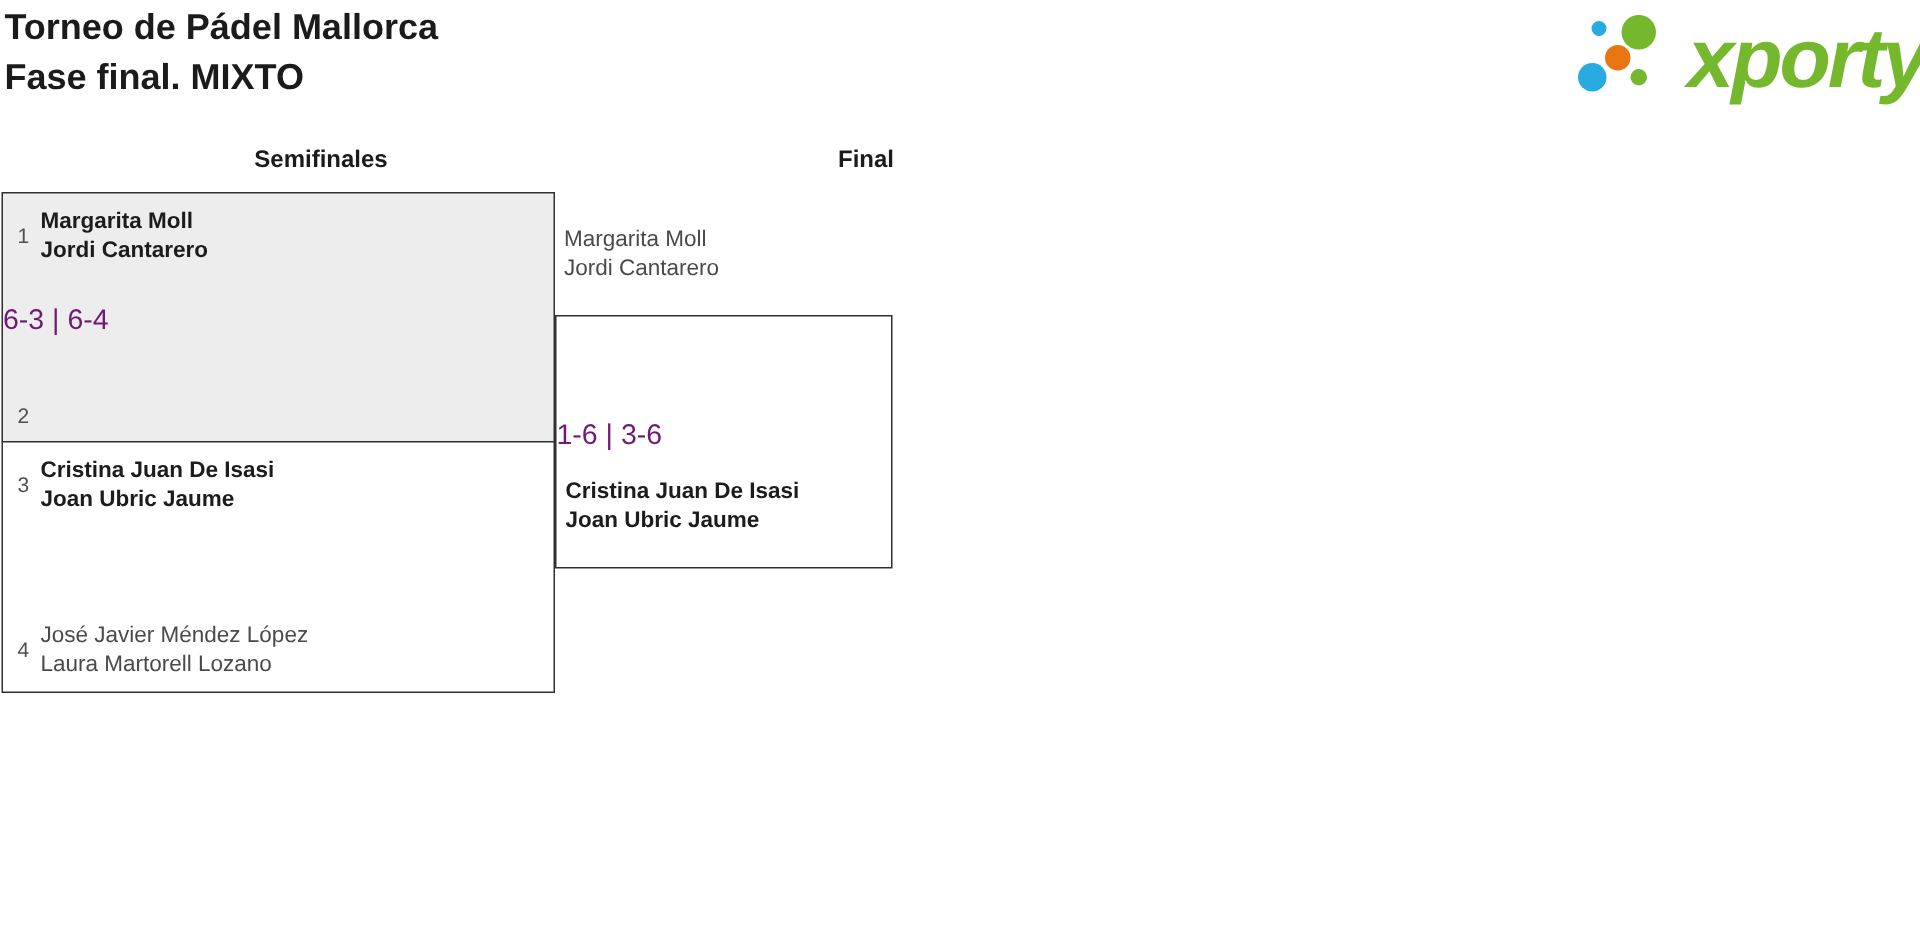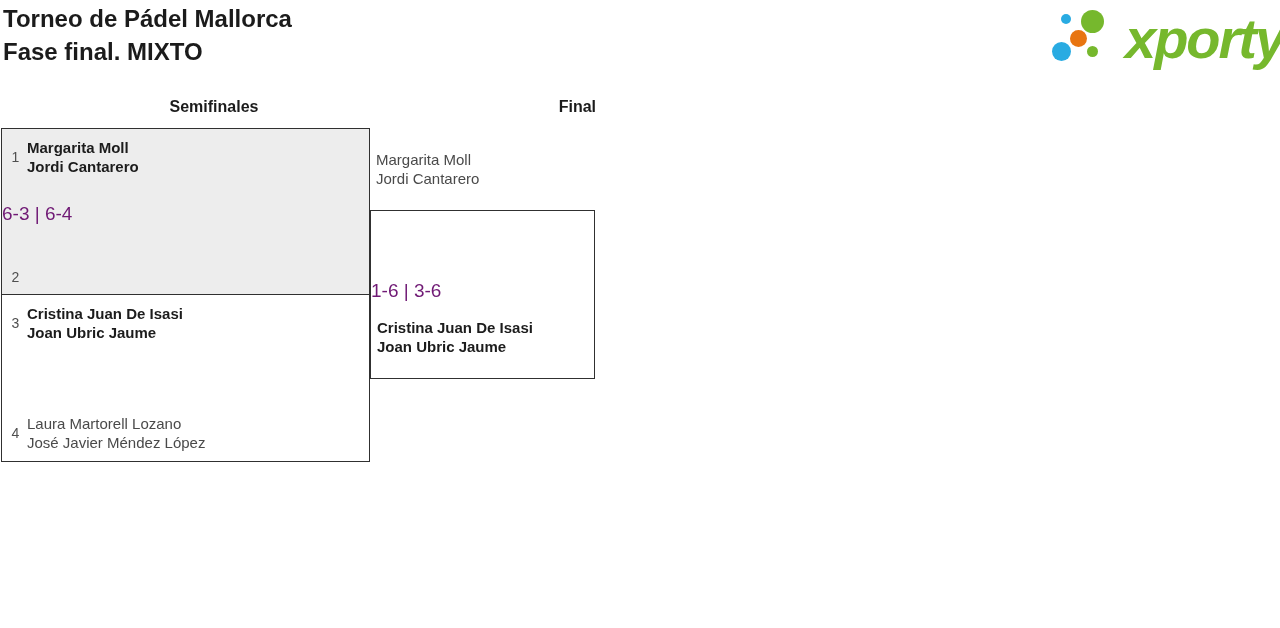--- a/index.html
+++ b/index.html
@@ -91,22 +91,22 @@
     <div class="team top">
       <span class="seed">3</span>
       <div class="players winner">
         <div>Cristina Juan De Isasi</div>
         <div>Joan Ubric Jaume</div>
       </div>
     </div>
     <div class="team bottom">
       <span class="seed">4</span>
       <div class="players loser">
+        <div>José Javier Méndez López</div>
         <div>Laura Martorell Lozano</div>
-        <div>José Javier Méndez López</div>
       </div>
     </div>
   </div>
 
   <div class="final-team-top players loser">
     <div>Margarita Moll</div>
     <div>Jordi Cantarero</div>
   </div>
 
   <div class="match-box match-final">

